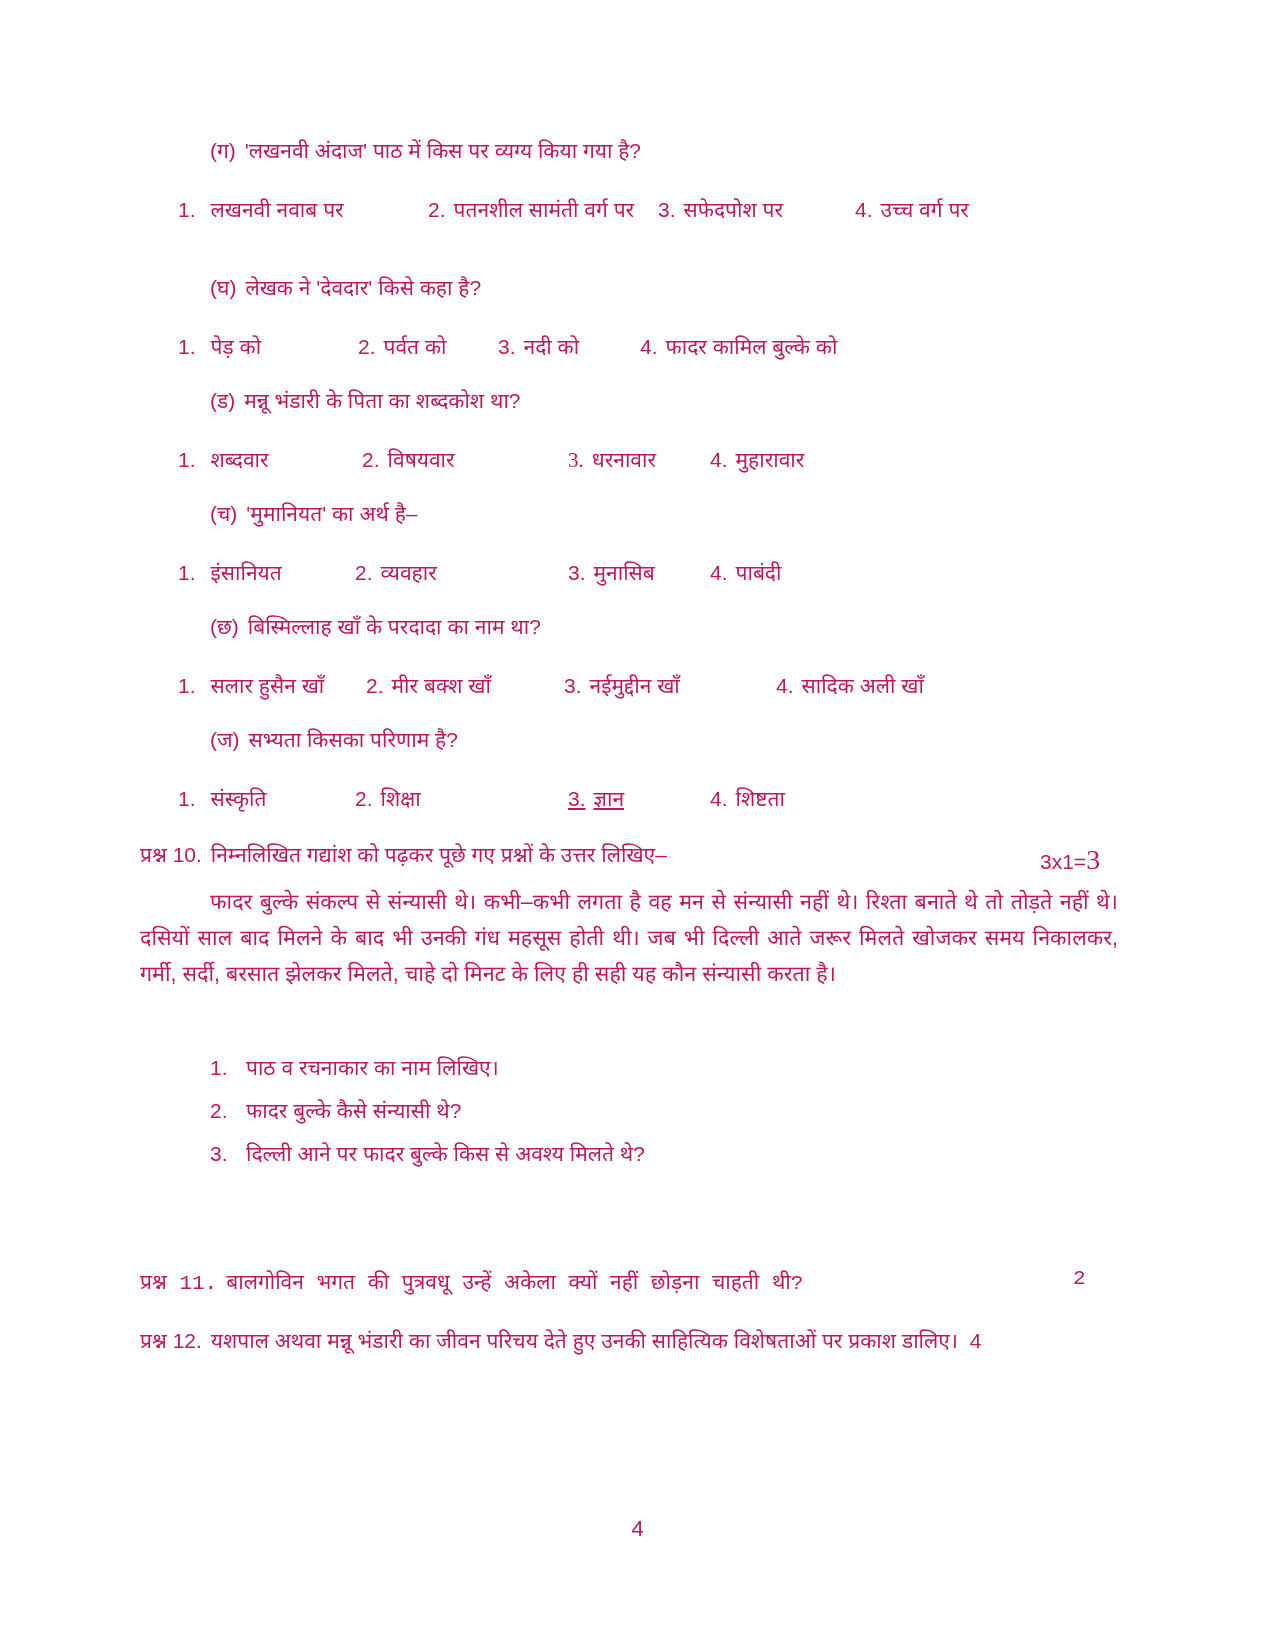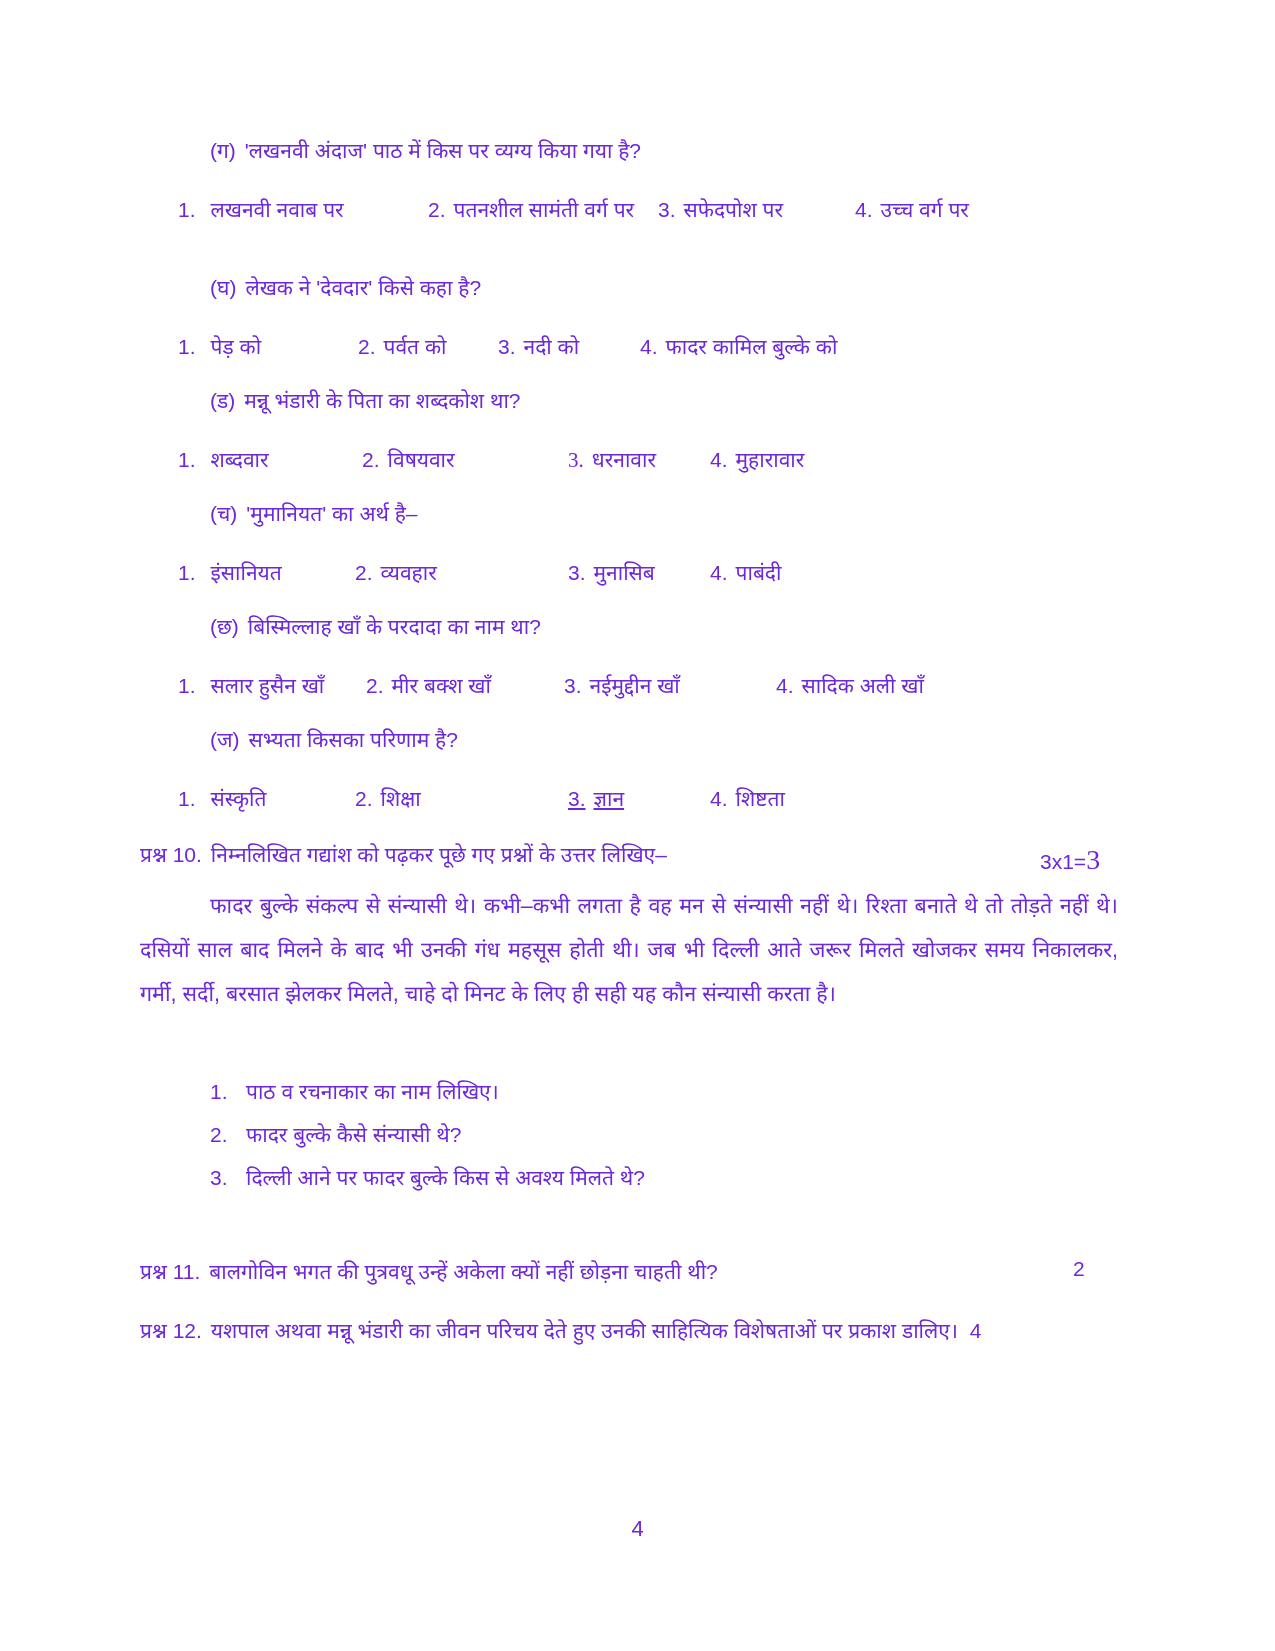--- a/index.html
+++ b/index.html
@@ -1,21 +1,21 @@
 <!DOCTYPE html>
 <html><head>
 <meta charset="utf-8">
 <style>
   html,body{margin:0;padding:0;background:#e9e9e9;}
   .page{
     position:relative;
     width:1275px;height:1651px;
     margin:0 auto;
     background:#ffffff;
-    color:#6d28d9;
+    color:#be185d;
     font-family:"Liberation Sans", sans-serif;
     font-size:21px;
     box-sizing:border-box;
     padding:136px 140px 8px 140px;
     overflow:hidden;
   }
   
   .mcq-block{margin-bottom:26px;}
   .mcq-block.first{margin-bottom:50px;}
   .q-line{margin-left:70px;white-space:nowrap;}
@@ -33,29 +33,29 @@
   .r5 .o1{min-width:177px;} .r5 .o2{min-width:213px;} .r5 .o3{min-width:142px;text-decoration:underline;}
   
   .q-head{position:relative;margin-top:28px;}
   .qno{margin-right:9px;}
   .marks-abs{position:absolute;top:6px;left:900px;white-space:nowrap;}
   .marks-abs .big{font-size:28px;font-family:"Liberation Serif", serif;line-height:1;}
   .passage{
     margin:16px 17px 0 0;
     text-align:justify;
     text-indent:70px;
-    line-height:44px;
+    line-height:36px;
     font-size:21.5px;
   }
   
   .subq-list{margin:54px 0 0 70px;line-height:43px;}
   .subq .n{display:inline-block;min-width:36px;}
   
   .q-row{position:relative;white-space:nowrap;}
-  .q11{margin-top:58px;}
+  .q11{margin-top:92px;font-family:Liberation Mono, monospace;}
   .q12{margin-top:31px;}
   .marks-q11{position:absolute;top:0;left:933px;}
   .marks-inline{margin-left:12px;}
   
   .page-num{
     position:absolute;top:1516px;left:0;right:0;
     text-align:center;font-size:22px;
   }
 </style>
 </head>

